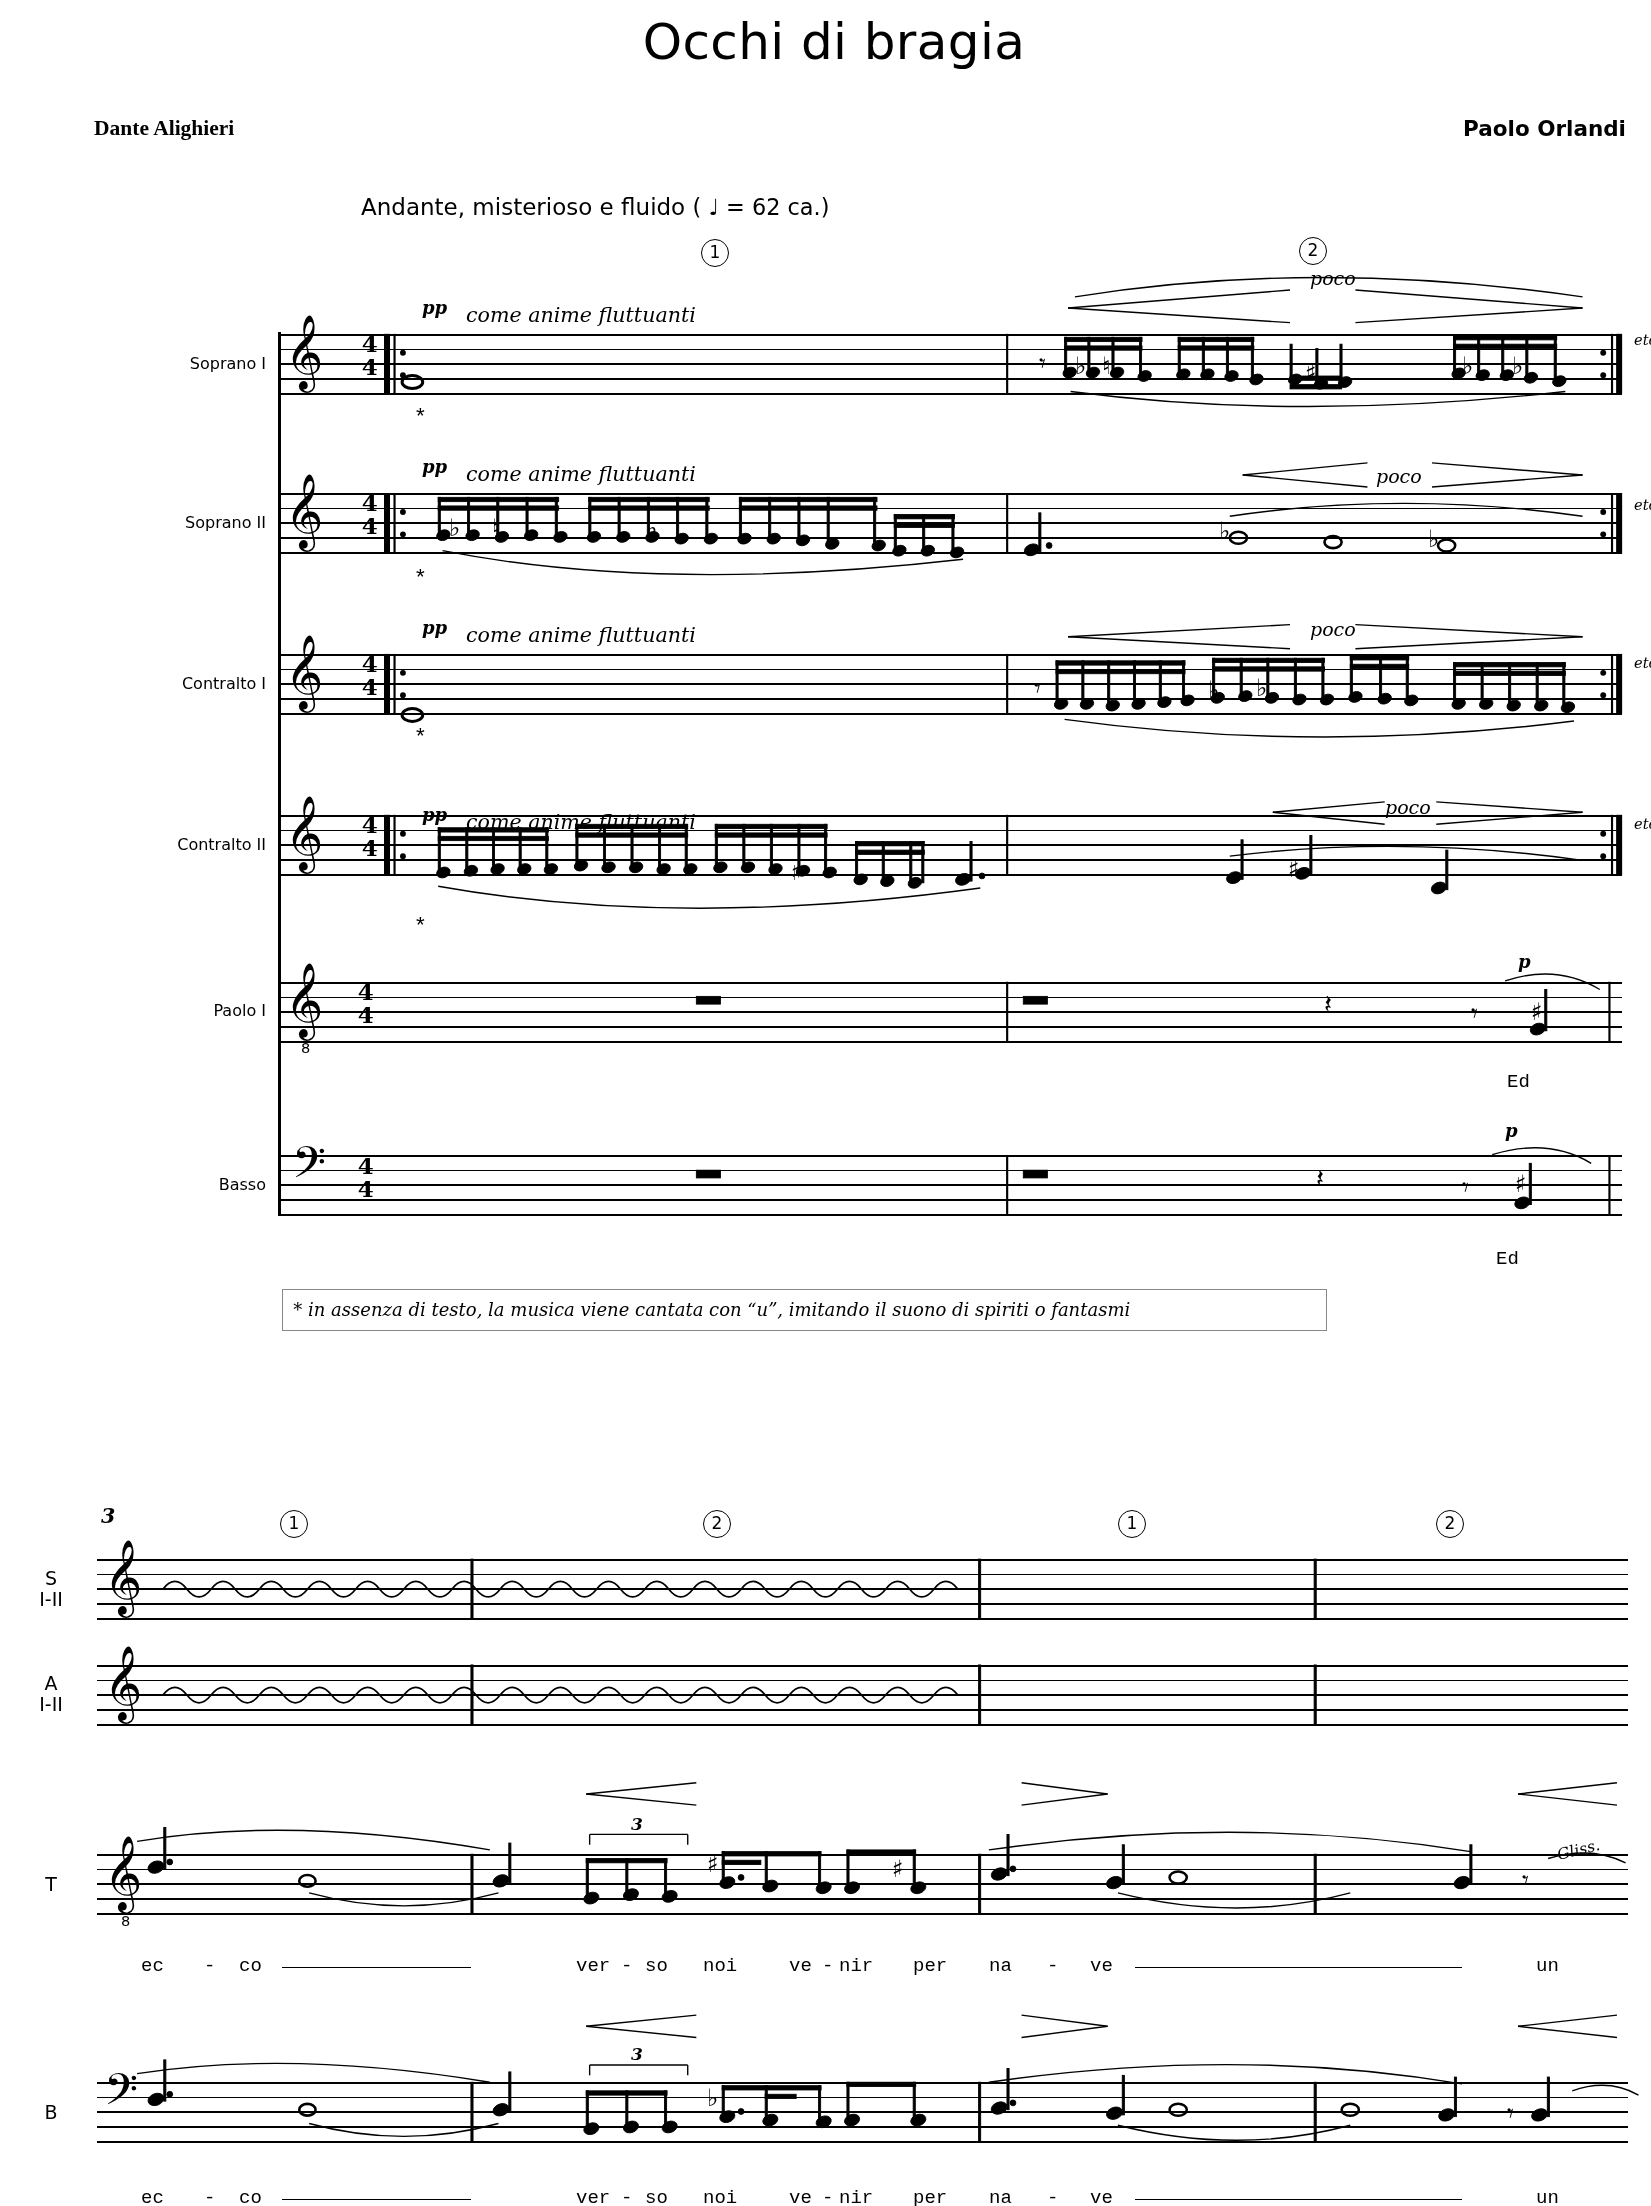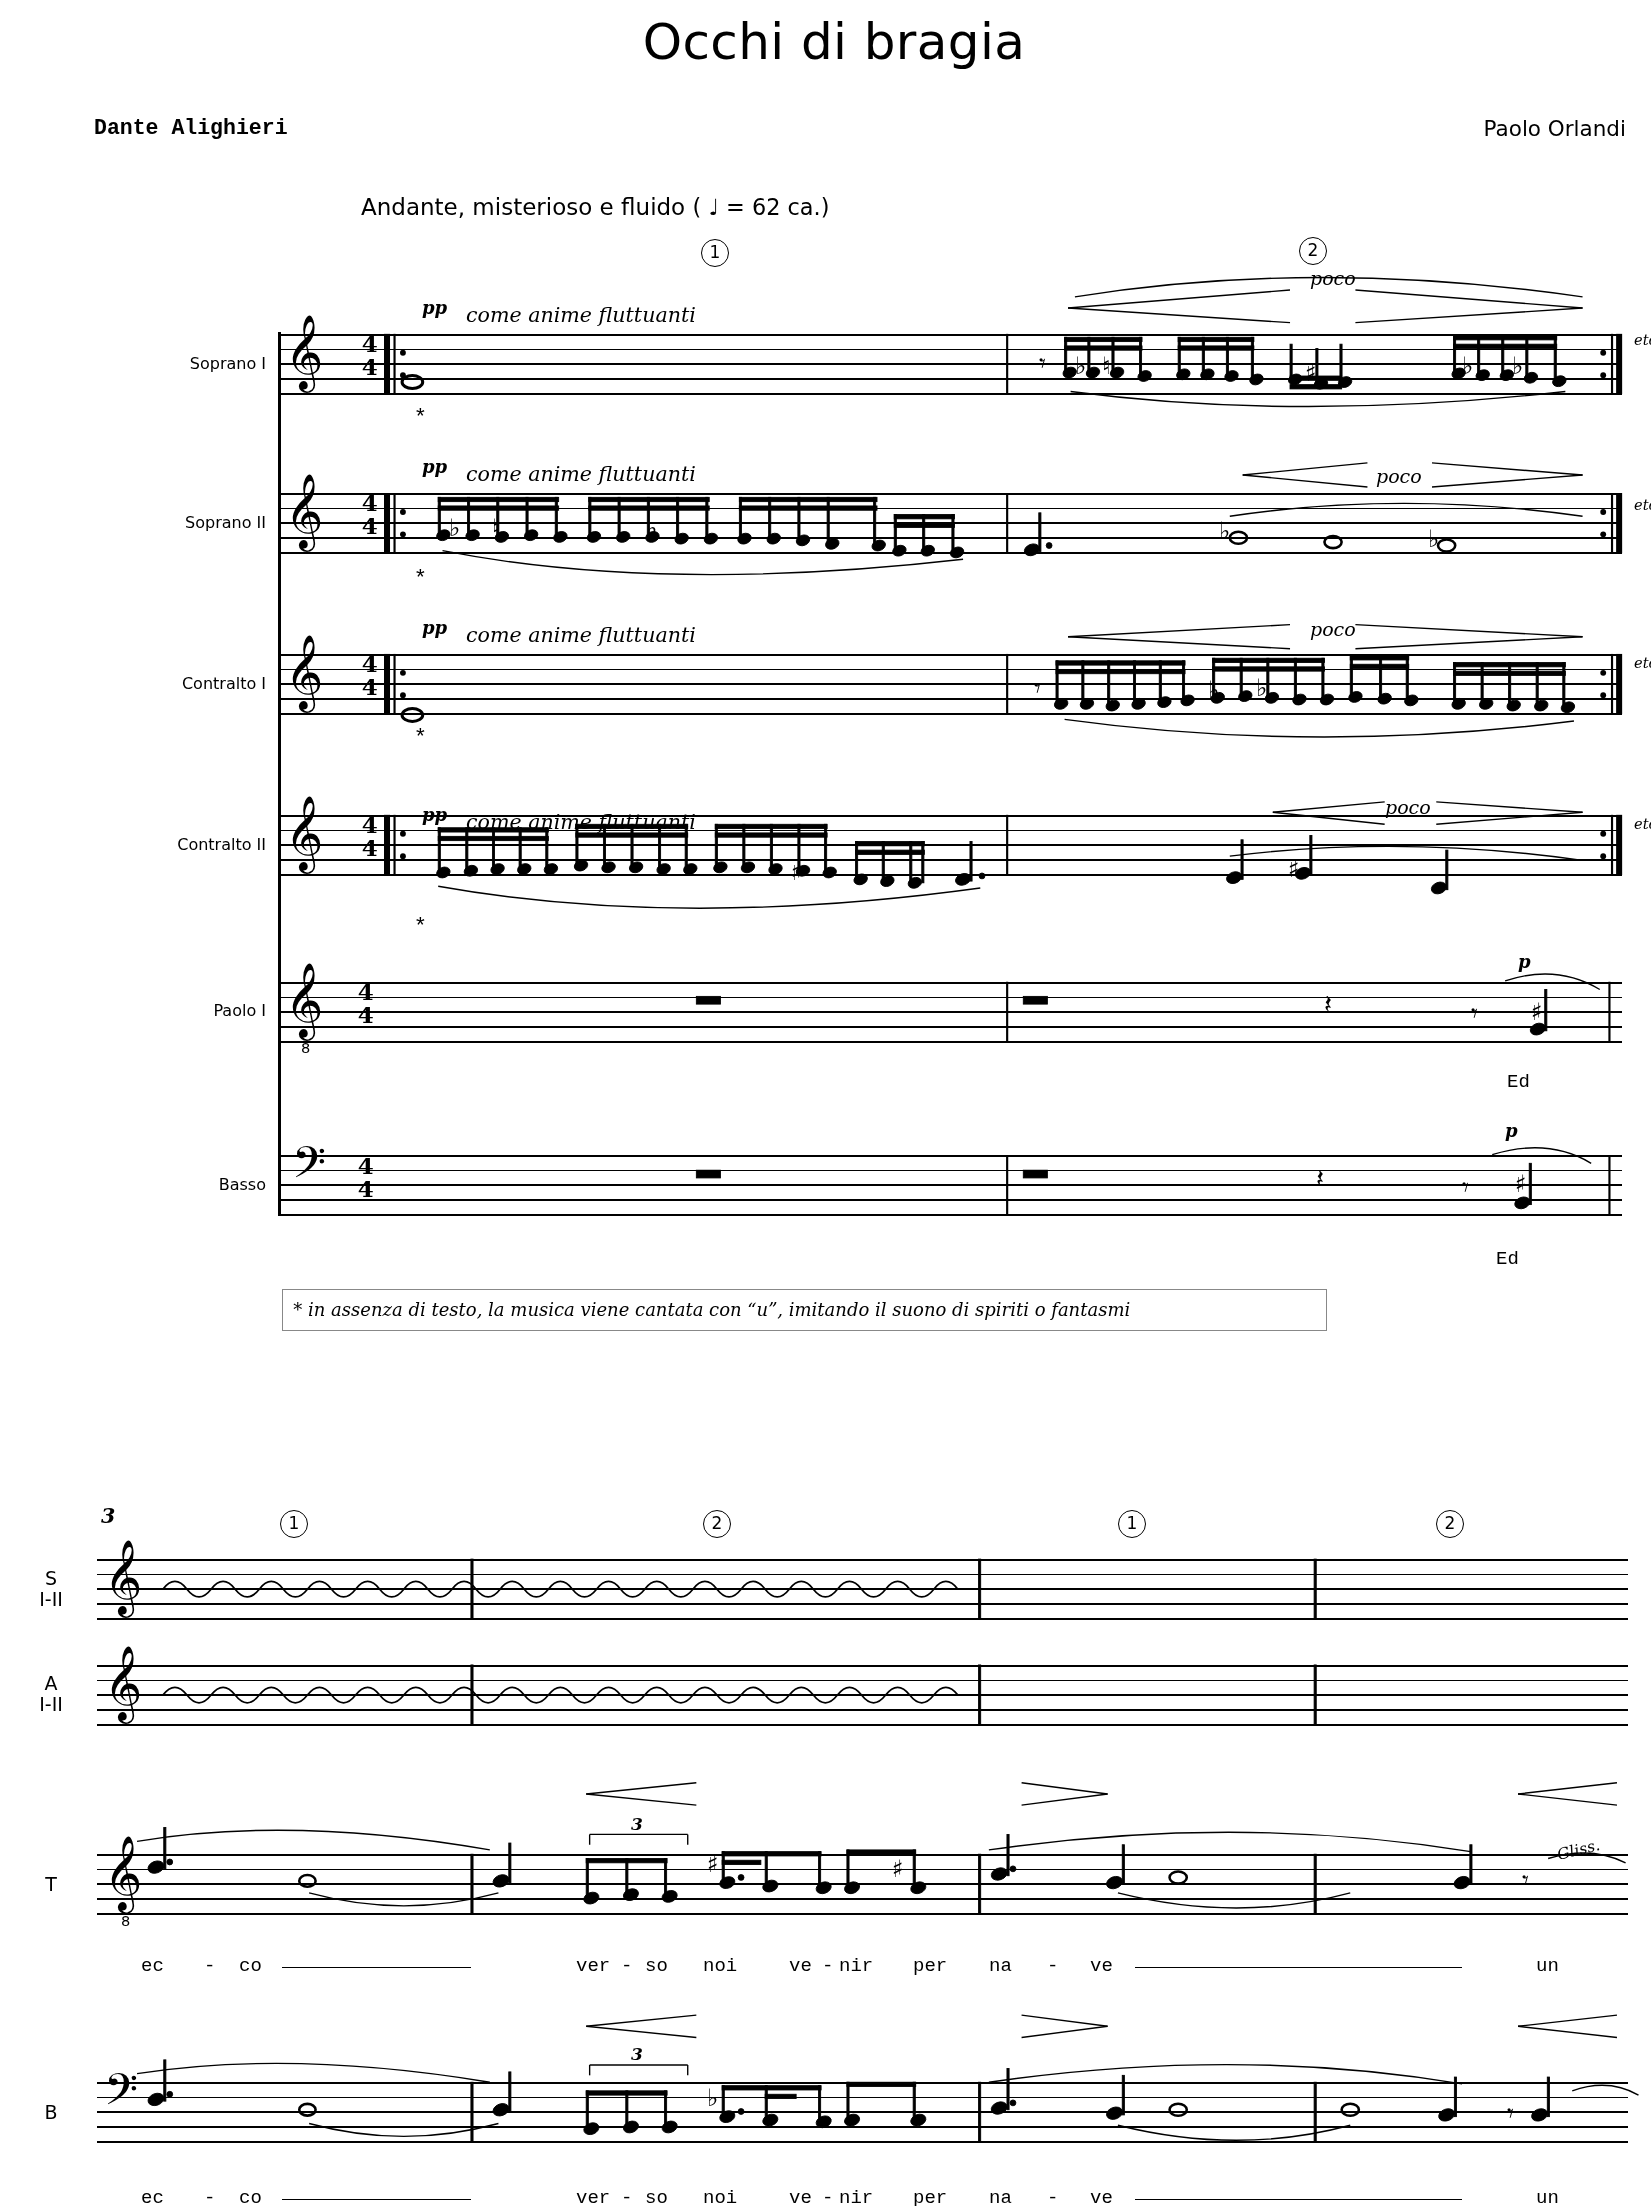--- a/index.html
+++ b/index.html
@@ -1,22 +1,22 @@
 <!DOCTYPE html>
 <html style="font-size:13.8px"><head>
 <meta charset="utf-8">
 <style>
   html,body{margin:0;padding:0;background:#ffffff;}
   body{width:1652px;height:2207px;position:relative;font-family:"Liberation Sans",sans-serif;color:#000;}
   .page{position:absolute;left:8px;top:0;width:1652px;height:2207px;}
 
   
   .title{position:absolute;left:0;top:13px;width:1652px;text-align:center;font-size:50px;font-weight:400;letter-spacing:0.4px;font-family:"DejaVu Sans",sans-serif;}
-  .poet{position:absolute;left:86px;top:116px;font-size:21.5px;font-weight:bold;font-family:Liberation Mono, monospace;}
-  .composer{position:absolute;right:34px;top:116px;font-size:21.5px;font-weight:normal;font-family:"DejaVu Sans",sans-serif;}
+  .poet{position:absolute;left:86px;top:116px;font-size:21.5px;font-weight:bold;font-family:Liberation Serif, serif;}
+  .composer{position:absolute;right:34px;top:116px;font-size:21.5px;font-weight:bold;font-family:"DejaVu Sans",sans-serif;}
   .tempo{position:absolute;left:353px;top:194px;font-size:23px;font-family:"DejaVu Sans",sans-serif;white-space:nowrap;}
   .tempo .metro{font-size:22.4px;}
 
   
   .staff{position:absolute;}
   .staff .line{position:absolute;left:0;height:1.7px;background:#000;}
   .sysbar{position:absolute;background:#000;width:2.6px;}
 
   .clef{position:absolute;font-size:65px;line-height:1;font-family:"DejaVu Sans",sans-serif;}
   .clef.bass{font-size:53px;}

